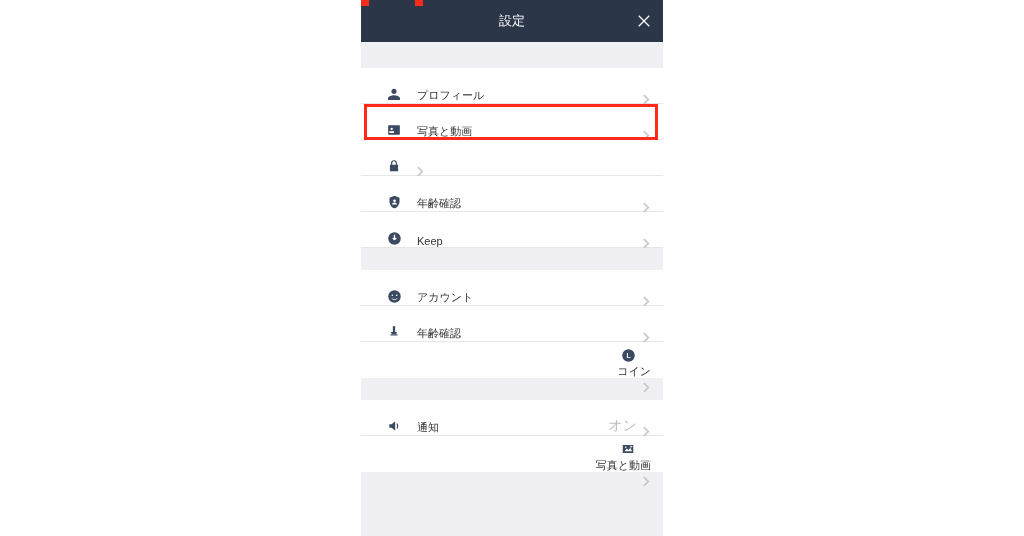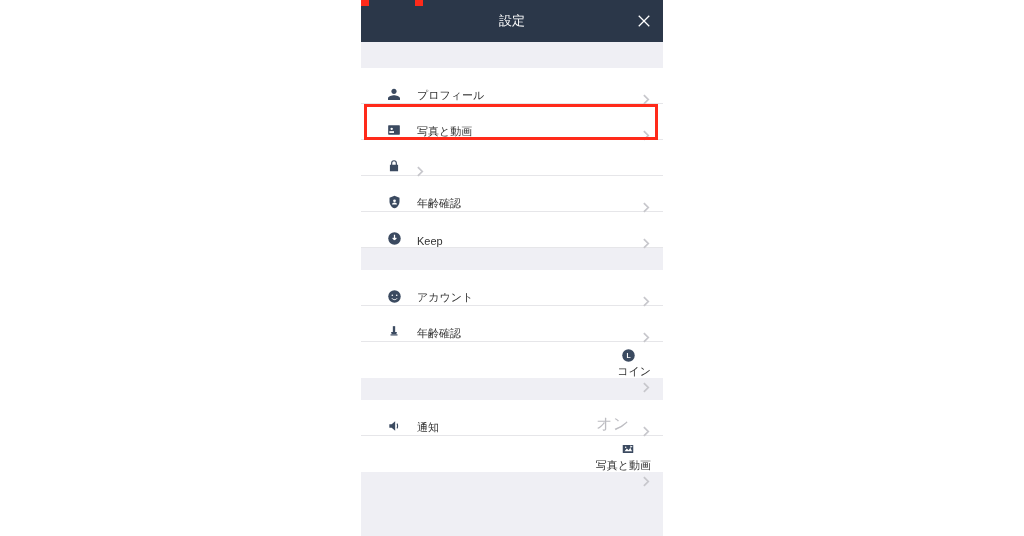--- a/index.html
+++ b/index.html
@@ -68,23 +68,23 @@
       justify-content: center;
       flex-shrink: 0;
     }
     .row-icon svg { fill: #3b4a60; }
     .row-label {
       font-size: 11px;
       color: #333;
       flex: 1;
     }
     .row-value {
-      font-size: 16px;
+      font-size: 14px;
       color: #bdbdc2;
-      margin-right: 14px;
+      margin-right: 6px;
     }
     .chevron {
       width: 8px;
       height: 12px;
       flex-shrink: 0;
     }
     .chevron svg { stroke: #c7c7cc; stroke-width: 2; fill: none; }
     .highlight-box {
       position: absolute;
       border: 3px solid #ff2a1a;

